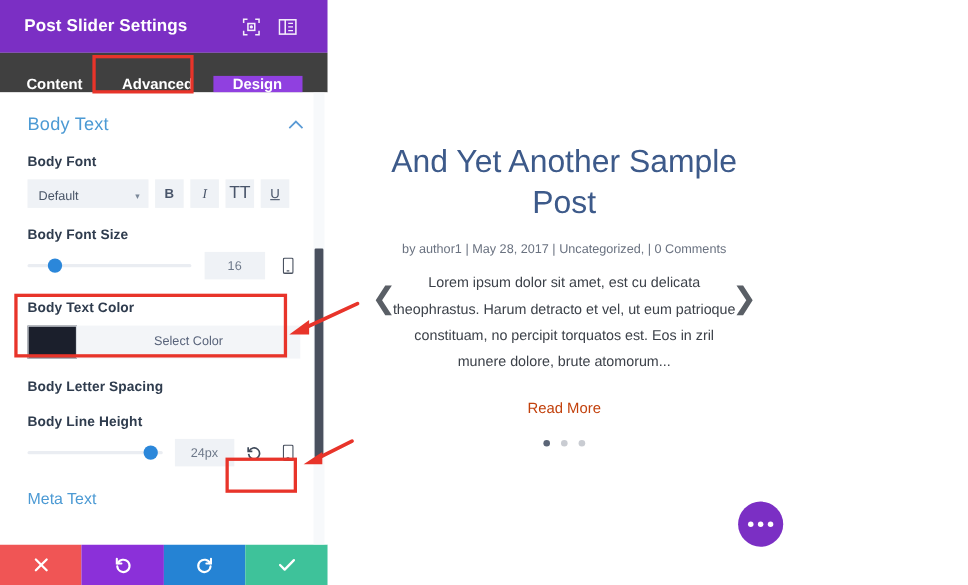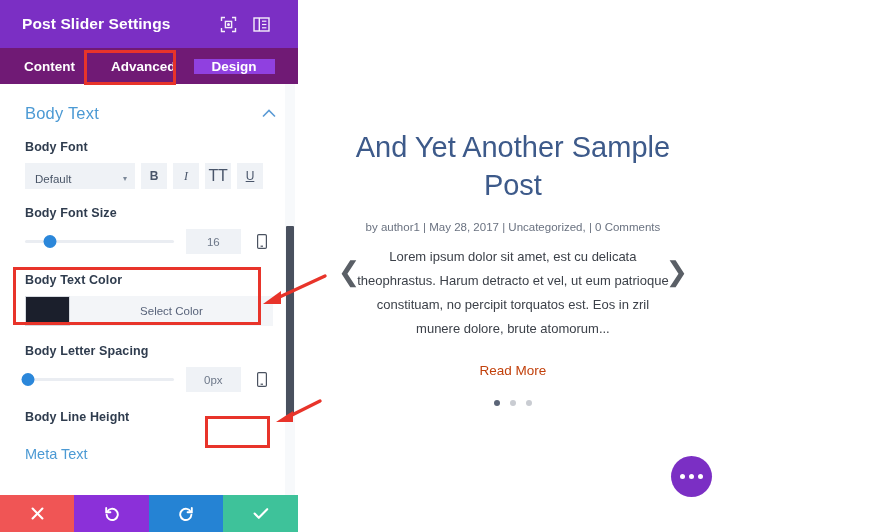--- a/index.html
+++ b/index.html
@@ -37,22 +37,22 @@
   .hdr-icon {
     width: 17px; height: 17px;
     display: flex; align-items: center; justify-content: center;
     opacity: .92;
     cursor: pointer;
   }
   .hdr-icon svg { display: block; }
 
   .tabbar {
     height: 36px;
-    background: #701a75;
-    display: flex; align-items: center;
+    background: #404040;
+    display: flex; align-items: flex-end;
     padding-left: 6px;
     flex: none;
     position: relative;
   }
   .tab {
     display: flex; align-items: center;
     padding: 0 18px;
     color: #ffffff;
     font-size: 13.5px;
     font-weight: bold;
@@ -377,37 +377,43 @@
       <div class="field" style="margin-top:19px;">
         <div class="field-label">Body Text Color</div>
         <div class="colorrow">
           <div class="swatch" style="background: rgb(27, 31, 44);"></div>
           <div class="selcolor">Select Color</div>
         </div>
       </div>
 
       <div class="field" style="margin-top:18px;">
         <div class="field-label">Body Letter Spacing</div>
+      </div>
+
+      <div class="field" style="margin-top:18px;">
+        <div class="field-label">Body Line Height</div>
         <div class="slider-row">
-          <div class="slider">
+          <div class="slider" style="margin-right:11px;">
             <div class="track"></div>
-            <div class="knob" id="knob-ls" style="left: 2%;"></div>
-          </div>
-          <div class="numbox">0px</div>
+            <div class="knob" id="knob-lh" style="left: 91%;"></div>
+          </div>
+          <div class="numbox lh">24px</div>
+          <div class="reset">
+            <svg width="14" height="14" viewBox="0 0 14 14" fill="none" stroke="#3f4a5a" stroke-width="1.5">
+              <path d="M2.4 5.2A5 5 0 1 1 2 7.6"></path>
+              <path d="M1.6 1.6v3.8h3.8"></path>
+            </svg>
+          </div>
           <div class="device">
             <svg width="10" height="15" viewBox="0 0 10 15" fill="none" stroke="#4a5260" stroke-width="1.2">
               <rect x="0.6" y="0.6" width="8.8" height="13.8" rx="1.2"></rect>
               <line x1="3.6" y1="12.2" x2="6" y2="12.2"></line>
             </svg>
           </div>
         </div>
-      </div>
-
-      <div class="field" style="margin-top:18px;">
-        <div class="field-label">Body Line Height</div>
       </div>
 
       <div class="meta-peek">Meta Text</div>
 
       <div class="scrollbar"></div>
     </div>
 
     <div class="actionbar">
       <div class="act close">
         <svg width="13" height="13" viewBox="0 0 13 13" stroke="#fff" stroke-width="2.1" stroke-linecap="round">

